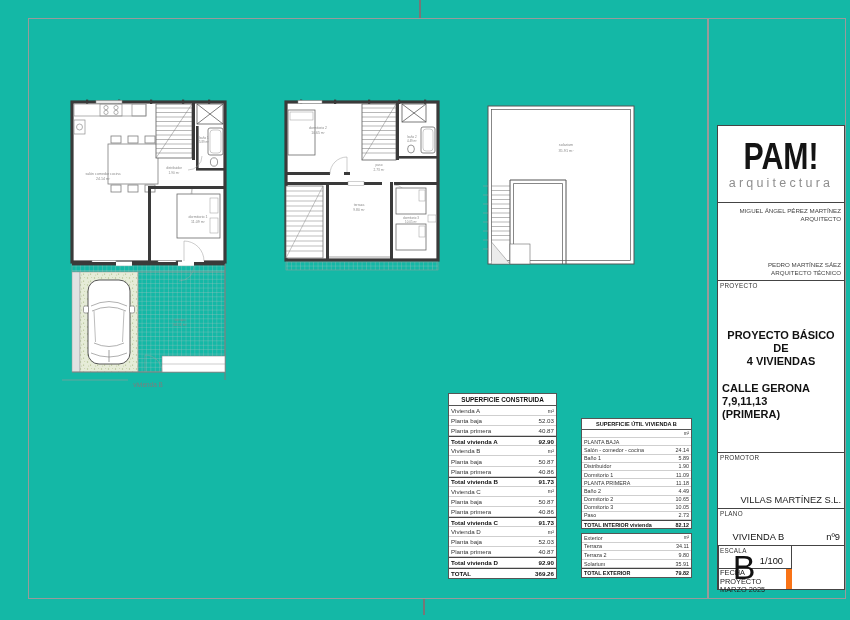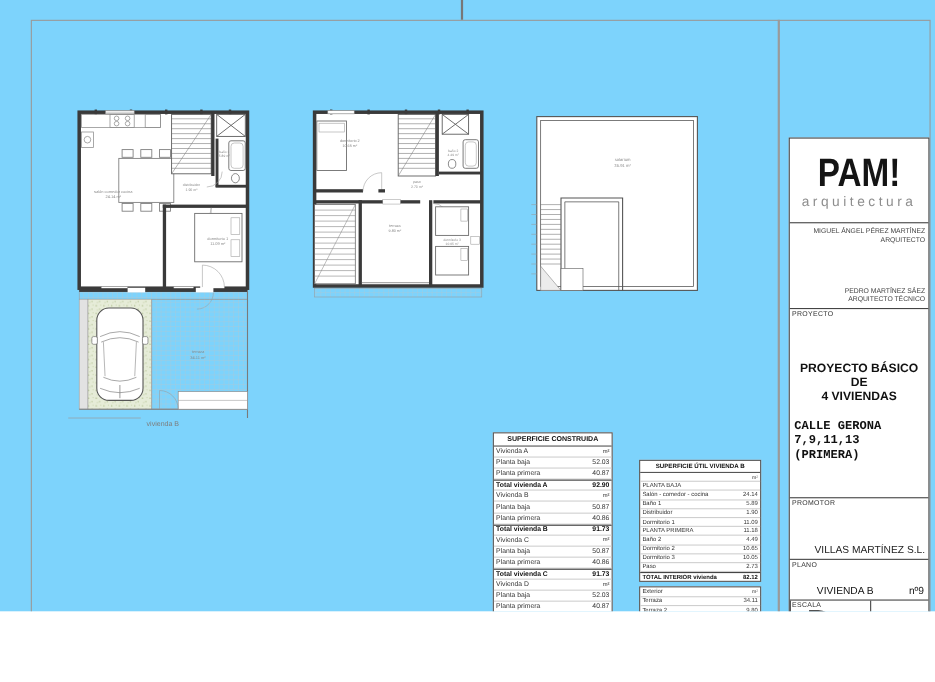--- a/index.html
+++ b/index.html
@@ -1,16 +1,16 @@
 <!DOCTYPE html>
 <html><head>
 <meta charset="utf-8">
 <style>
   html,body{margin:0;padding:0;background:#fff;}
-  #sheet{position:relative;width:850px;height:556px;background:#7dd3fc;overflow:hidden;
+  #sheet{position:relative;width:850px;height:620px;background:#14b8a6;overflow:hidden;
          font-family:"Liberation Sans",sans-serif;color:#222;}
   .abs{position:absolute;}
   
   #frame{left:28px;top:18px;width:816px;height:579px;border:1.5px solid #9a9a9a;}
   #divider{left:707px;top:18px;width:1.5px;height:580px;background:#9a9a9a;}
   .foldmark{width:1.5px;background:#777;}
   
   .tbl{position:absolute;border:1px solid #555;background:#fff;}
   .thead{font-weight:bold;text-align:center;border-bottom:1px solid #555;color:#111;}
   #t1 .thead{font-size:6.4px;height:11px;line-height:11px;}
@@ -30,26 +30,26 @@
   .slabel{position:absolute;left:2px;top:1px;font-size:6.3px;letter-spacing:0.3px;color:#333;}
   #logoSec{top:0;height:77px;text-align:center;}
   #logoMain{margin-top:14px;font-size:36px;font-weight:800;color:#141414;
             transform:scaleX(0.84);transform-origin:center;letter-spacing:0px;line-height:34px;}
   #logoSub{margin-top:2px;font-size:12.5px;letter-spacing:3.2px;color:#8e8e8e;}
   #archSec{top:77px;height:78px;}
   .archName{position:absolute;right:3px;font-size:6.2px;color:#444;text-align:right;line-height:8px;}
   #archTop{top:4px;} #archBot{bottom:3px;}
   #proySec{top:155px;height:172px;}
   .projTitle{margin:48px 4px 0 4px;font-size:11px;font-weight:bold;color:#111;line-height:13px;text-align:center;}
-  .projAddr{margin:14px 4px 0 4px;font-size:11px;font-weight:bold;color:#111;line-height:13px;font-family:Liberation Mono, monospace;}
+  .projAddr{margin:14px 4px 0 4px;font-size:11px;font-weight:bold;color:#111;line-height:13px;}
   #promSec{top:327px;height:56px;}
   #promVal{position:absolute;right:3px;bottom:3px;font-size:9.3px;color:#222;}
   #planoSec{top:383px;height:37px;}
   #planoVal{position:absolute;right:4px;bottom:3px;font-size:9.3px;color:#111;}
-  #planoVal .num{margin-left:0;padding-left:32px;}
+  #planoVal .num{margin-left:10px;padding-left:32px;}
   #escalaSec{top:420px;height:23px;width:74px;border-right:1px solid #444;}
   #escalaVal{position:absolute;right:8px;bottom:2px;font-size:9.3px;color:#111;margin-left:24px;}
   #fechaSec{top:443px;height:20px;width:74px;border-right:6px solid #f97316;border-bottom:none;}
   #fechaSec .fline{margin-left:2px;font-size:7.4px;line-height:8.6px;color:#222;}
   #sheetLetter{position:absolute;right:0;top:420px;width:51px;height:43px;
                display:flex;align-items:center;justify-content:center;
                font-size:34px;color:#111;font-weight:500;border-bottom:none;}
   
   svg text{font-family:"Liberation Sans",sans-serif;}
   .lbl{fill:#8a8a8a;text-anchor:middle;}

